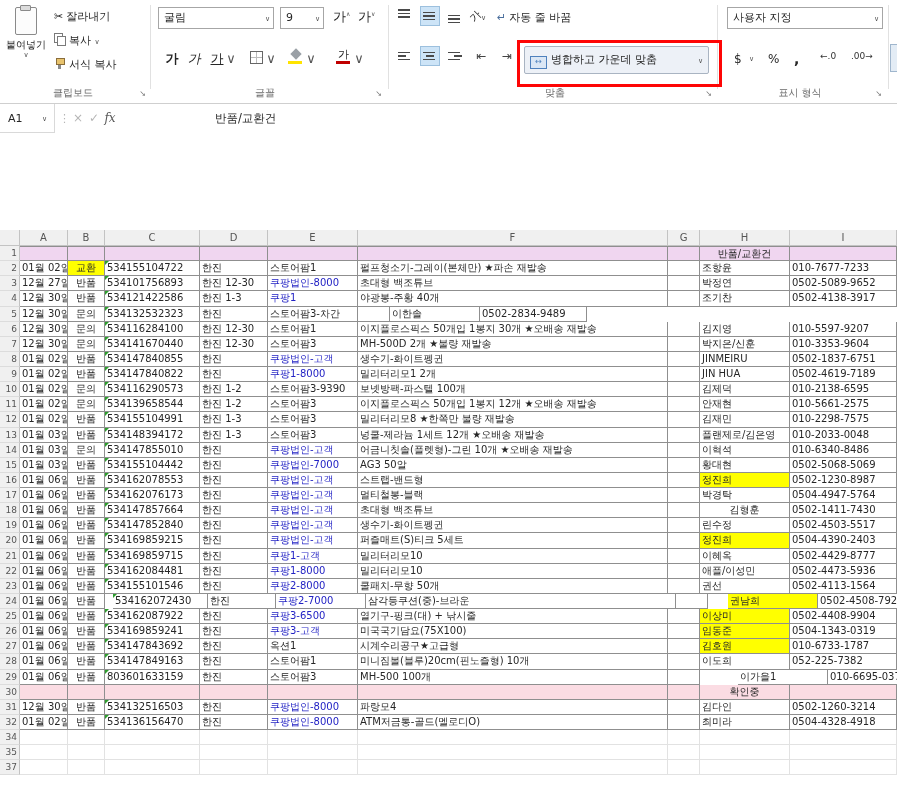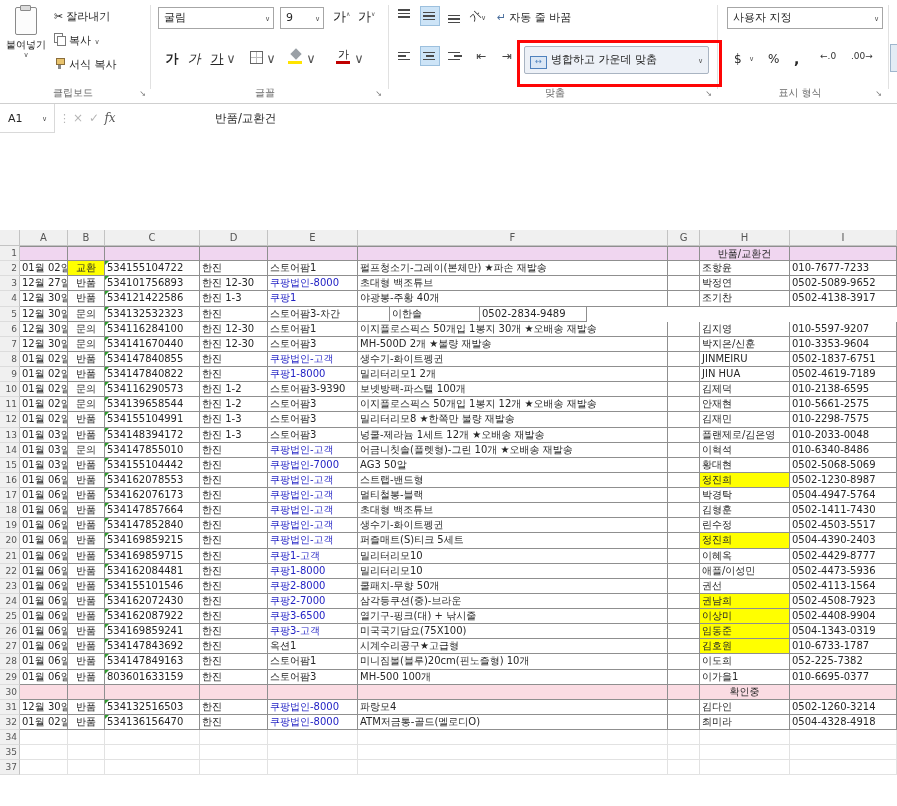--- a/index.html
+++ b/index.html
@@ -428,21 +428,21 @@
       </div>
       <div class="r">
         <div class="rn">18</div>
         <div class="c col0" style="width: 48px;">01월 06일</div>
         <div class="c col1" style="width: 37px;">반품</div>
         <div class="c col2 tri" style="width: 95px;">534147857664</div>
         <div class="c col3" style="width: 68px;">한진</div>
         <div class="c col4 blue" style="width: 90px;">쿠팡법인-고객</div>
         <div class="c col5" style="width: 310px;">초대형 백조튜브</div>
         <div class="c col6" style="width: 32px;"></div>
-        <div class="c col7" style="width: 90px;">김형훈</div>
+        <div class="c col7" style="width: 90px; text-align: center;">김형훈</div>
         <div class="c col8" style="width: 107px;">0502-1411-7430</div>
       </div>
       <div class="r">
         <div class="rn">19</div>
         <div class="c col0" style="width: 48px;">01월 06일</div>
         <div class="c col1" style="width: 37px;">반품</div>
         <div class="c col2 tri" style="width: 95px;">534147852840</div>
         <div class="c col3" style="width: 68px;">한진</div>
         <div class="c col4 blue" style="width: 90px;">쿠팡법인-고객</div>
         <div class="c col5" style="width: 310px;">생수기-화이트펭귄</div>
@@ -495,26 +495,26 @@
         <div class="c col4 blue" style="width: 90px;">쿠팡2-8000</div>
         <div class="c col5" style="width: 310px;">쿨패치-무향 50개</div>
         <div class="c col6" style="width: 32px;"></div>
         <div class="c col7" style="width: 90px;">권선</div>
         <div class="c col8" style="width: 107px;">0502-4113-1564</div>
       </div>
       <div class="r">
         <div class="rn">24</div>
         <div class="c col0" style="width: 48px;">01월 06일</div>
         <div class="c col1" style="width: 37px;">반품</div>
-        <div class="c col2 tri" style="width: 95px;">534162072430</div>
+        <div class="c col2 tri" style="width: 95px; margin-left: 8px;">534162072430</div>
         <div class="c col3" style="width: 68px;">한진</div>
         <div class="c col4 blue" style="width: 90px;">쿠팡2-7000</div>
         <div class="c col5" style="width: 310px;">삼각등쿠션(중)-브라운</div>
         <div class="c col6" style="width: 32px;"></div>
-        <div class="c col7" style="width: 90px; background: rgb(255, 255, 0);">권남희</div>
+        <div class="c col7" style="width: 90px; background: rgb(255, 255, 0); margin-left: 20px;">권남희</div>
         <div class="c col8" style="width: 107px;">0502-4508-7923</div>
       </div>
       <div class="r">
         <div class="rn">25</div>
         <div class="c col0" style="width: 48px;">01월 06일</div>
         <div class="c col1" style="width: 37px;">반품</div>
         <div class="c col2 tri" style="width: 95px;">534162087922</div>
         <div class="c col3" style="width: 68px;">한진</div>
         <div class="c col4 blue" style="width: 90px;">쿠팡3-6500</div>
         <div class="c col5" style="width: 310px;">열기구-핑크(대) + 낚시줄</div>
@@ -560,21 +560,21 @@
       </div>
       <div class="r">
         <div class="rn">29</div>
         <div class="c col0" style="width: 48px;">01월 06일</div>
         <div class="c col1" style="width: 37px;">반품</div>
         <div class="c col2 tri" style="width: 95px;">803601633159</div>
         <div class="c col3" style="width: 68px;">한진</div>
         <div class="c col4" style="width: 90px;">스토어팜3</div>
         <div class="c col5" style="width: 310px;">MH-500 100개</div>
         <div class="c col6" style="width: 32px;"></div>
-        <div class="c col7" style="width: 90px;">이가을1</div>
+        <div class="c col7" style="width: 90px; margin-left: 38px;">이가을1</div>
         <div class="c col8" style="width: 107px;">010-6695-0377</div>
       </div>
       <div class="r">
         <div class="rn">30</div>
         <div class="c col0" style="width: 48px; background: rgb(251, 220, 227);"></div>
         <div class="c col1" style="width: 37px; background: rgb(251, 220, 227);"></div>
         <div class="c col2" style="width: 95px; background: rgb(251, 220, 227);"></div>
         <div class="c col3" style="width: 68px; background: rgb(251, 220, 227);"></div>
         <div class="c col4" style="width: 90px; background: rgb(251, 220, 227);"></div>
         <div class="c col5" style="width: 310px; background: rgb(251, 220, 227);"></div>

